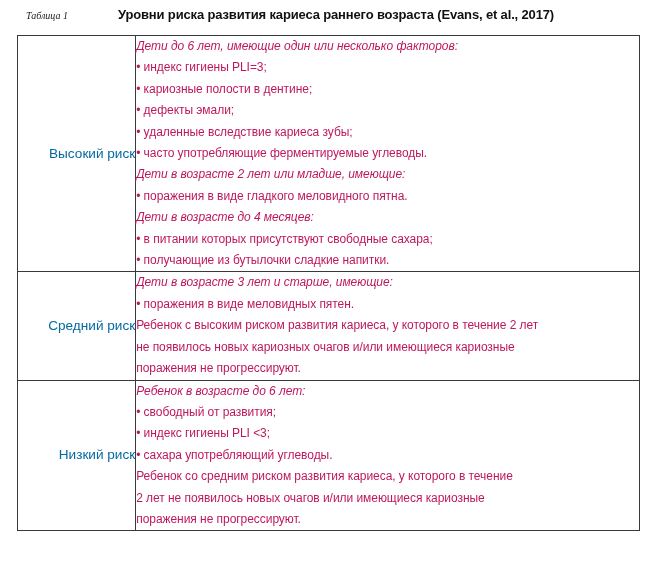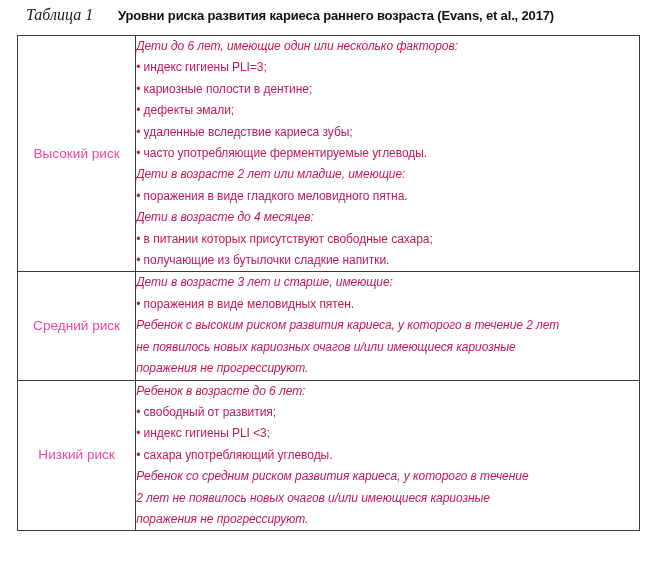--- a/index.html
+++ b/index.html
@@ -29,21 +29,21 @@
     left: 0;
     top: 6px;
     width: 656px;
     height: 24px;
     display: flex;
     align-items: baseline;
   }
   .caption-label {
     font-family: "Liberation Serif", serif;
     font-style: italic;
-    font-size: 16px;
+    font-size: 10px;
     line-height: 18px;
     color: #1a1a1a;
     margin-left: 26px;
     width: 92px;
     white-space: nowrap;
   }
   .caption-title {
     font-family: "Liberation Sans", sans-serif;
     font-weight: bold;
     font-size: 13px;
@@ -68,25 +68,25 @@
     padding: 0;
   }
   .col-label {
     width: 118px;
   }
   .col-body {
     width: 503px;
   }
 
   .label-cell {
-    text-align: center;
+    text-align: right;
     padding: 4px 6px 4px 9px;
     font-size: 13.6px;
     line-height: 18px;
-    color: #ec4899;
+    color: #0369a1;
     white-space: nowrap;
   }
 
   .body-cell {
     vertical-align: top;
     padding: 7px 8px 8px 9px;
   }
 
   .lines {
     margin: 0;
@@ -100,21 +100,20 @@
     white-space: nowrap;
     letter-spacing: -0.05px;
   }
   .lines li.head {
     font-style: italic;
   }
   .lines li.bullet {
     font-style: normal;
   }
   .lines li.cont {
-    font-style: italic;
     white-space: normal;
   }
 </style>
 </head>
 <body>
 
 <div class="page">
 
   <div class="caption-row">
     <span class="caption-label">Таблица 1</span>

